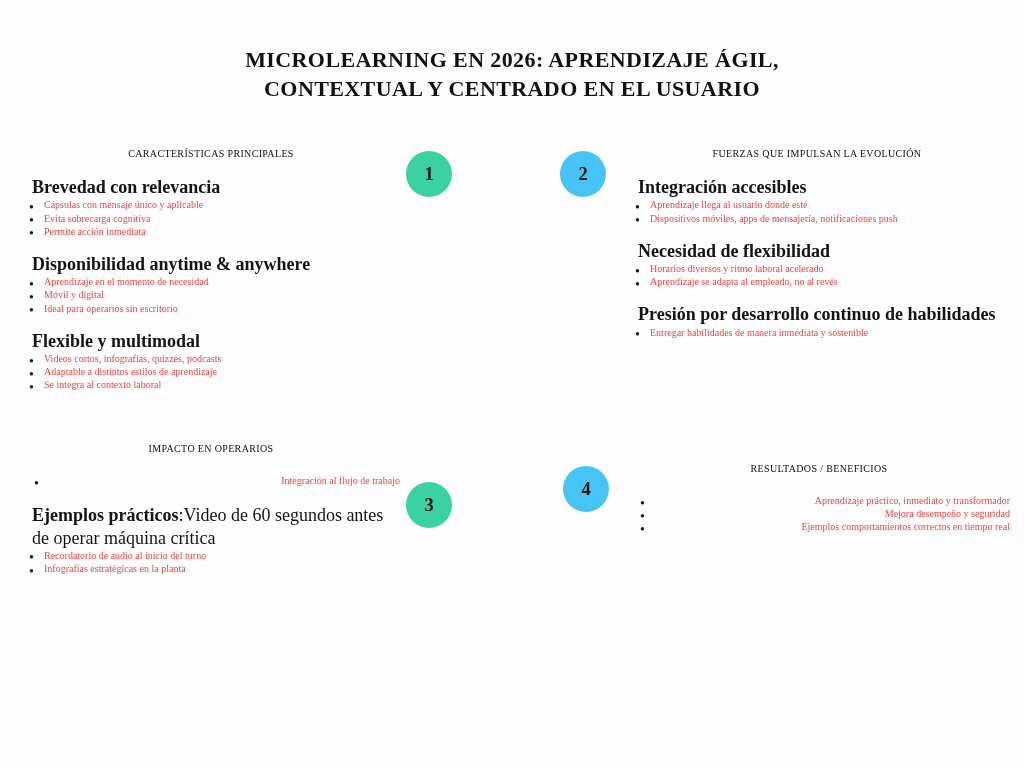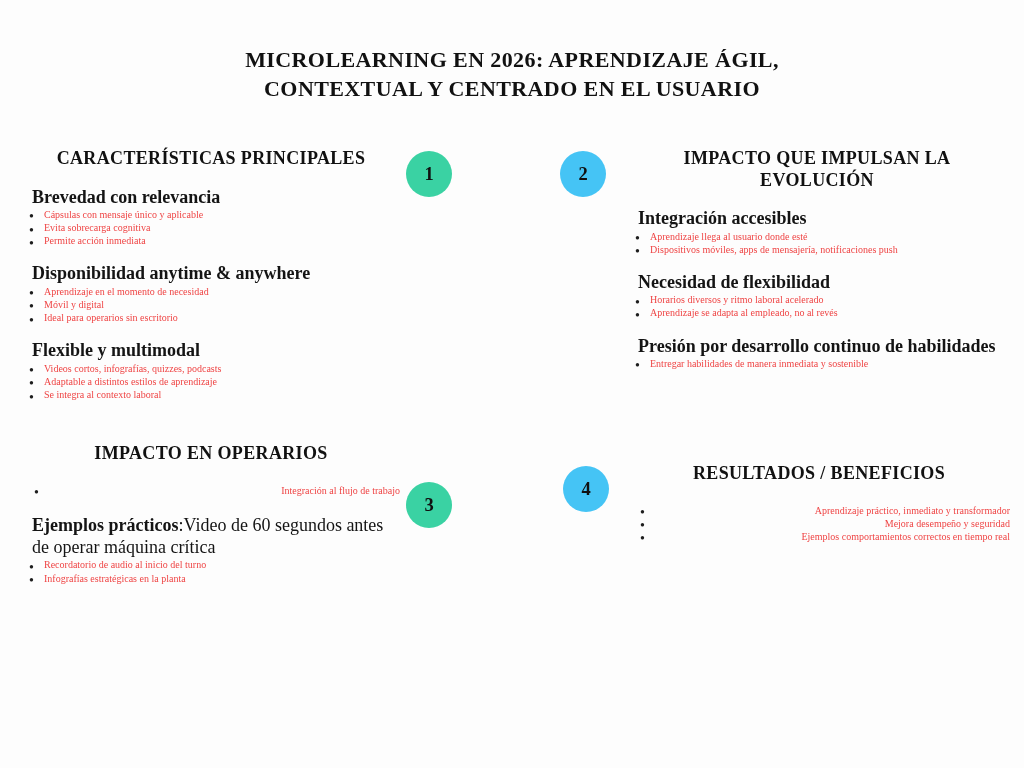--- a/index.html
+++ b/index.html
@@ -39,22 +39,22 @@
   .quadrant {
     position: absolute;
   }
   #quadrant-1 { left: 22px;  top: 148px; width: 378px; }
   #quadrant-2 { left: 628px; top: 148px; width: 378px; }
   #quadrant-3 { left: 22px;  top: 443px; width: 378px; }
   #quadrant-4 { left: 628px; top: 463px; width: 382px; }
 
   .quadrant-heading {
     text-align: center;
-    font-size: 18px;
-    font-weight: bold;
+    font-size: 10px;
+    font-weight: normal;
     letter-spacing: 0.35px;
     color: #111111;
     margin: 0 0 16px 0;
     line-height: 1.2;
   }
   #quadrant-3 .quadrant-heading { margin-bottom: 20px; }
   #quadrant-4 .quadrant-heading { margin-bottom: 20px; }
 
   .section { margin-bottom: 15px; }
   .section:last-child { margin-bottom: 0; }
@@ -156,21 +156,21 @@
     <p class="section-subhead">Flexible y multimodal</p>
     <ul class="bullets">
       <li>Videos cortos, infografías, quizzes, podcasts</li>
       <li>Adaptable a distintos estilos de aprendizaje</li>
       <li>Se integra al contexto laboral</li>
     </ul>
   </div>
 </section>
 
 <section class="quadrant" id="quadrant-2">
-  <h2 class="quadrant-heading">IMPACTO QUE IMPULSAN LA EVOLUCIÓN</h2>
+  <h2 class="quadrant-heading">FUERZAS QUE IMPULSAN LA EVOLUCIÓN</h2>
 
   <div class="section">
     <p class="section-subhead">Integración accesibles</p>
     <ul class="bullets">
       <li>Aprendizaje llega al usuario donde esté</li>
       <li>Dispositivos móviles, apps de mensajería, notificaciones push</li>
     </ul>
   </div>
 
   <div class="section">

